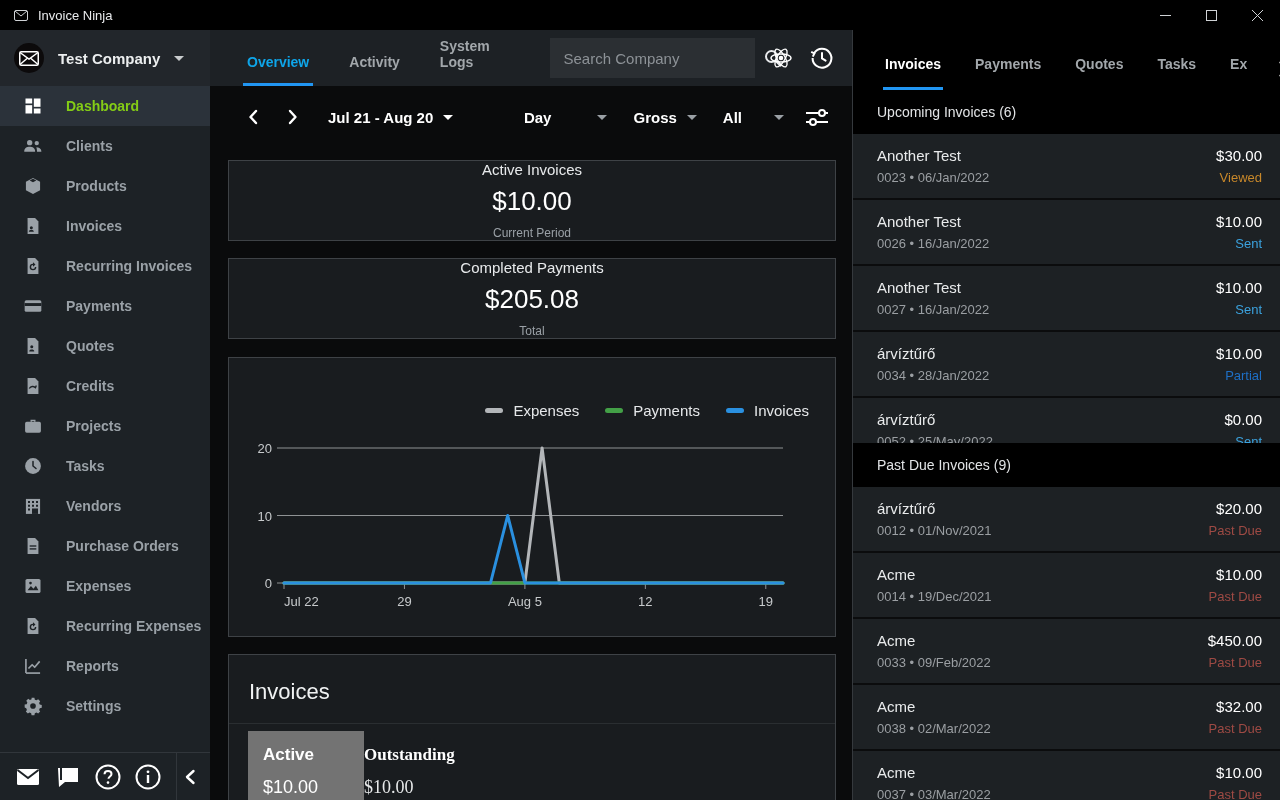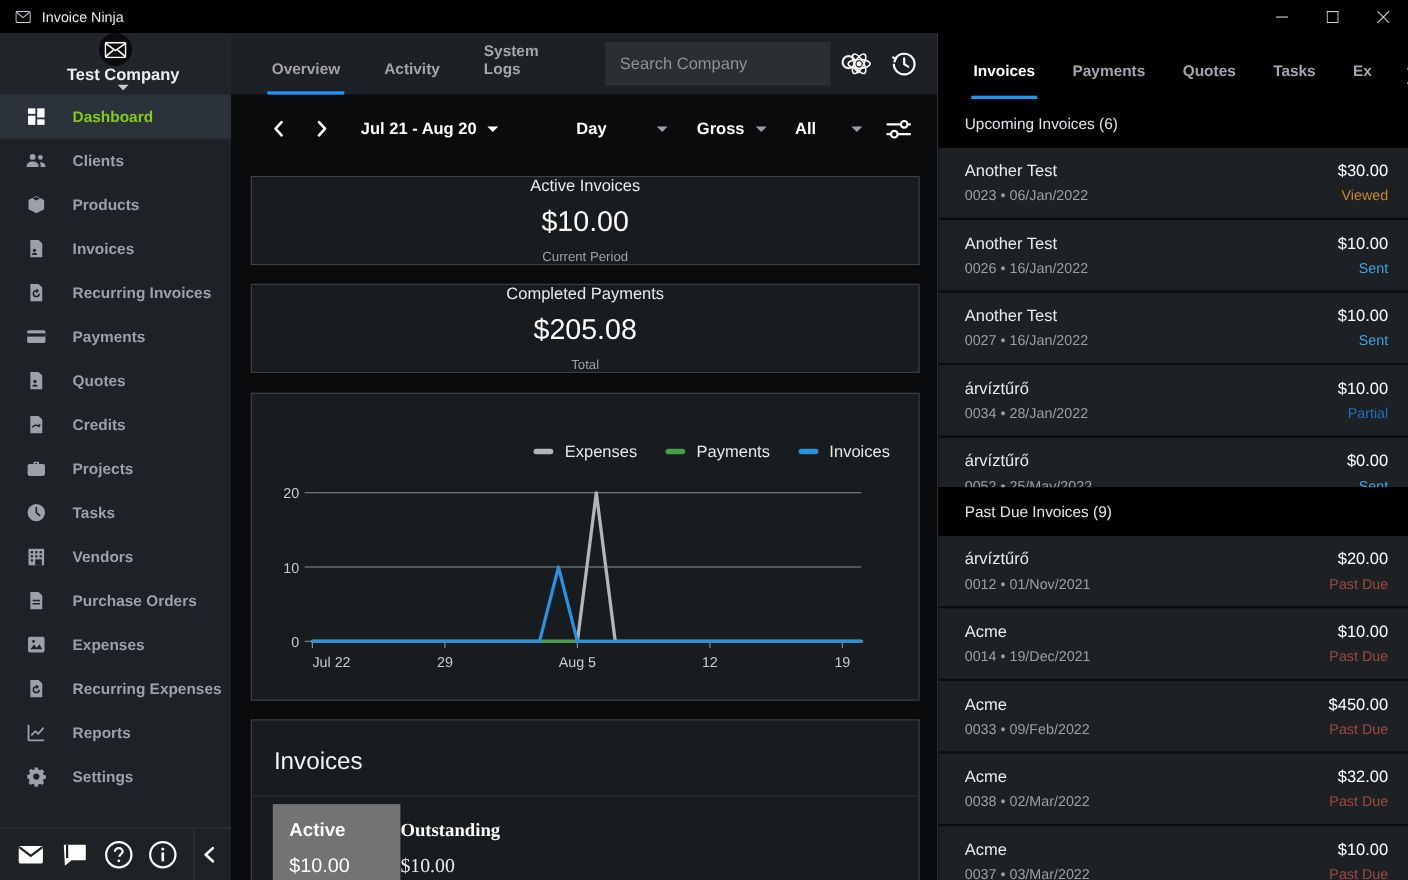--- a/index.html
+++ b/index.html
@@ -10,42 +10,42 @@
   .titlebar .app-ico { margin-left:12px; width:18px; display:flex; justify-content:center; }
   .titlebar .app-title { margin-left:8px; font-size:13px; }
   .win-controls { margin-left:auto; display:flex; height:100%; }
   .win-btn { width:46px; height:100%; display:flex; align-items:center; justify-content:center; color:#cfd2d5; font-size:13px; }
 
   
   .app-row { display:flex; height:770px; }
 
   
   .sidebar { width:210px; background:#1d2226; display:flex; flex-direction:column; position:relative; }
-  .company-row { height:56px; display:flex; align-items:center; padding:0 14px; background:#22262b; cursor:pointer;flex-direction:column; }
+  .company-row { height:56px; display:flex; align-items:center; padding:0 14px; background:#22262b; cursor:pointer; }
   .company-avatar { width:30px; height:30px; border-radius:50%; background:#0c0a0b; display:flex; align-items:center; justify-content:center; }
   .company-name { margin-left:14px; color:#eceeef; font-size:15px; font-weight:bold; }
   .company-caret { margin-left:14px; }
   .caret { width:0; height:0; border-left:5px solid transparent; border-right:5px solid transparent; border-top:5px solid #c9ccce; display:inline-block; }
   .nav { flex:1; }
   .nav-item { height:40px; display:flex; align-items:center; padding-left:22px; cursor:pointer; }
   .nav-item.active { background:#2b323a; }
   .nav-ico { width:22px; height:22px; display:flex; align-items:center; justify-content:center; }
   .nav-ico svg { width:20px; height:20px; }
   .nav-label { margin-left:22px; font-size:14px; font-weight:bold; color:#9aa1a7; }
   .nav-item.active .nav-label { color:#84cc16; }
   .side-footer { height:48px; border-top:1px solid #31363b; display:flex; align-items:center; padding:0 8px; }
   .foot-ico { width:40px; height:34px; display:flex; align-items:center; justify-content:center; }
   .foot-div { width:1px; height:48px; background:#31363b; margin-left:8px; }
   .collapse-btn { flex:1; display:flex; align-items:center; justify-content:center; }
 
   
   .main-col { width:642px; display:flex; flex-direction:column; background:#0a0b0c; }
   .main-topbar { height:56px; background:#1d2125; display:flex; align-items:flex-end; }
   .tab { position:relative; padding:0 4px 16px 4px; margin-right:32px; font-size:14px; color:#a2a7ab; font-weight:bold; cursor:pointer; }
-  .tab.active { color:#a3a3a3; }
+  .tab.active { color:#0ea5e9; }
   .tab.active::after { content:""; position:absolute; left:0; right:0; bottom:0; height:3px; background:#2196f3; }
   .tab:first-child { margin-left:33px; }
   .search-box { margin-left:auto; width:205px; height:40px; background:#2b2f33; display:flex; align-items:center; align-self:center; padding:0 10px 0 14px; }
   .search-box input { flex:1; background:transparent; border:0; outline:0; color:#e8eaec; font-size:15px; font-family:"Liberation Sans", sans-serif; }
   .search-box input::placeholder { color:#8d9297; }
   .top-ico { width:34px; height:34px; display:flex; align-items:center; justify-content:center; align-self:center; margin-left:12px; cursor:pointer; }
   .top-ico:last-child { margin-right:16px; }
 
   .filter-bar { height:62px; display:flex; align-items:center; background:#0a0b0c; }
   .chev-btn { width:26px; height:26px; display:flex; align-items:center; justify-content:center; cursor:pointer; }

